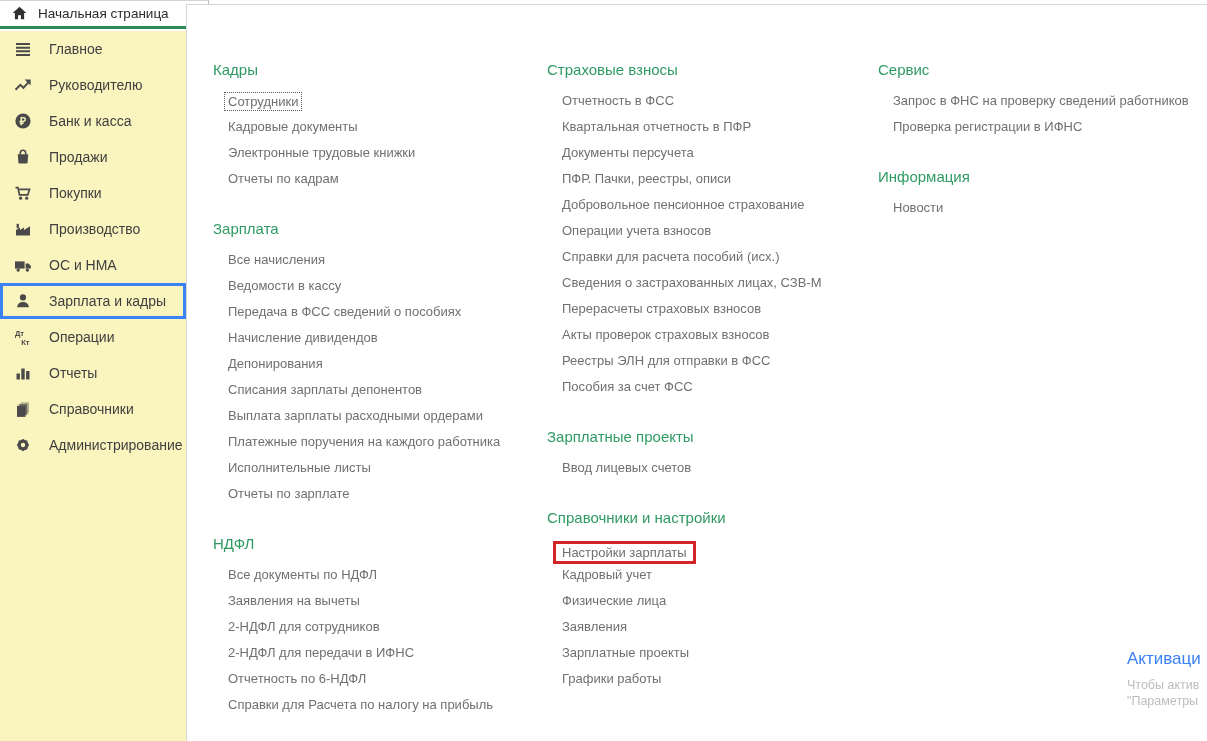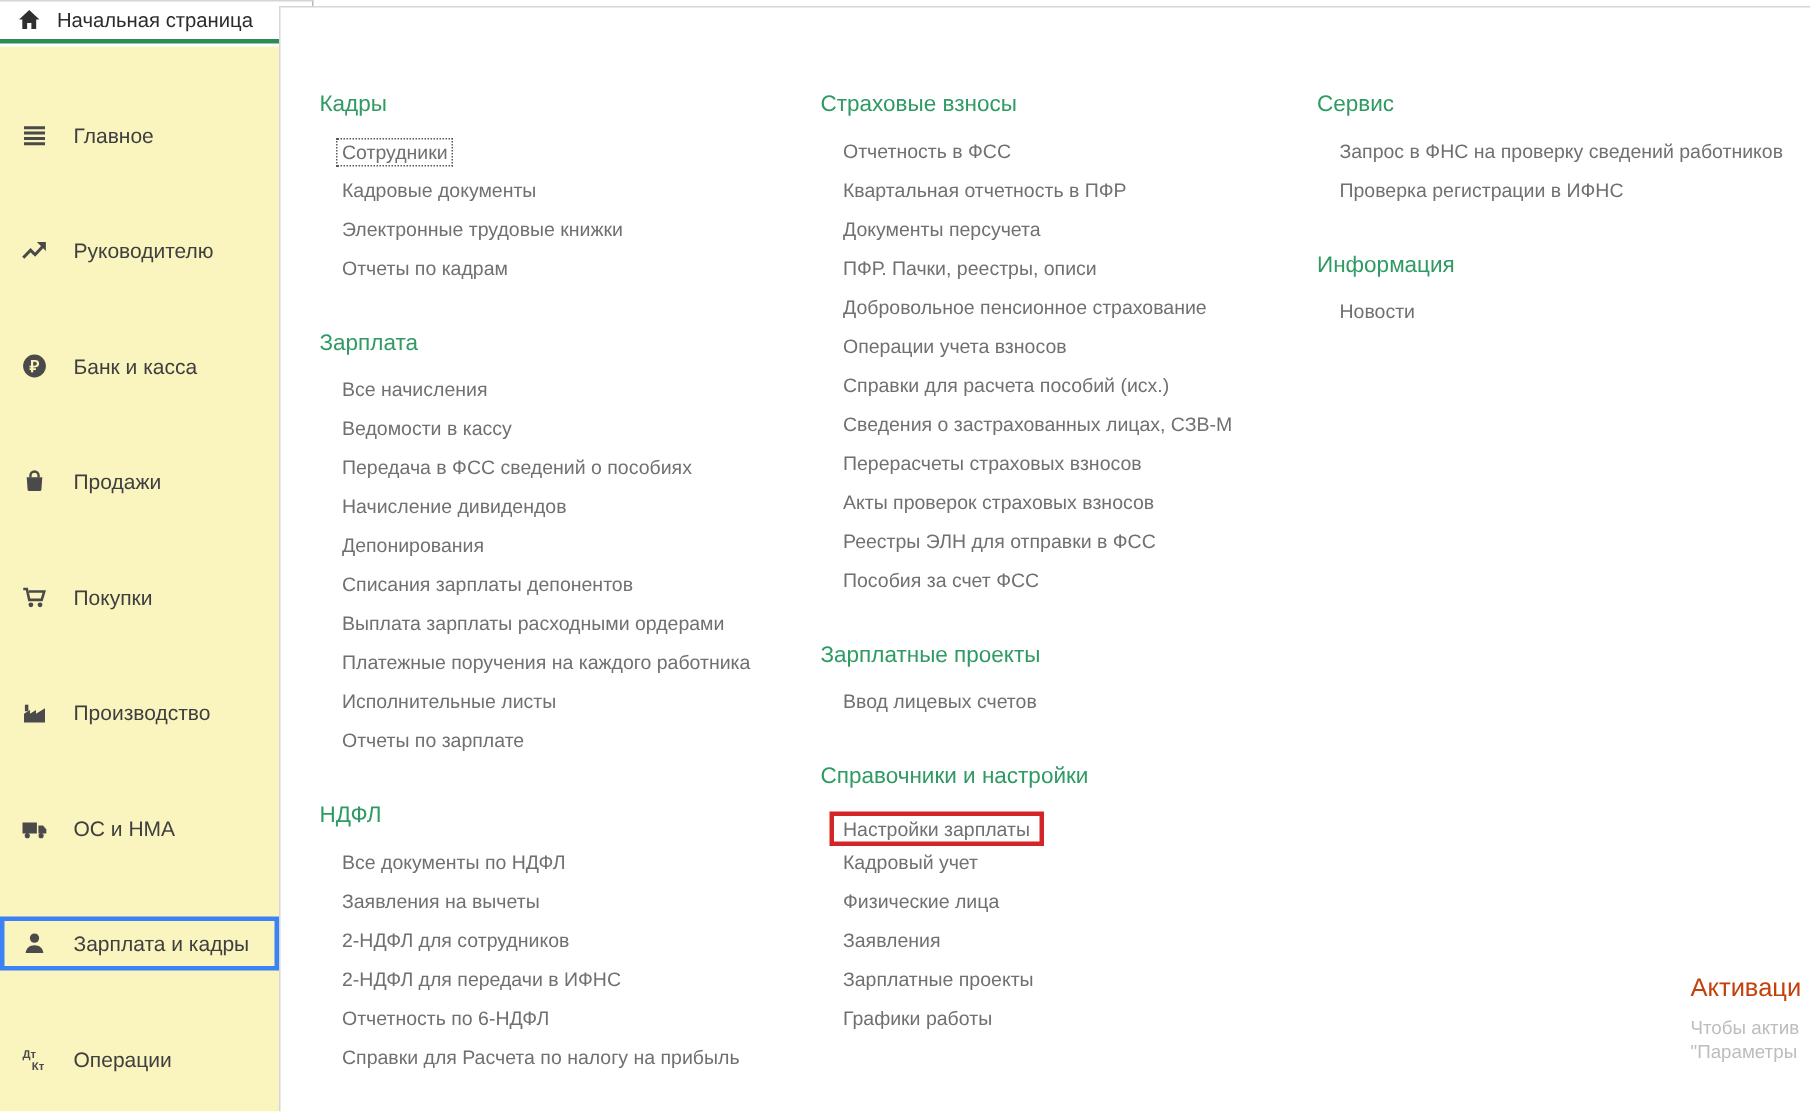--- a/index.html
+++ b/index.html
@@ -22,21 +22,20 @@
     position:absolute;left:186px;top:4px;right:0;bottom:0;background:#fff;
     border-top:1px solid #d6d6d6;border-left:1px solid #d6d6d6;
   }
   
   .sidebar{
     position:absolute;left:0;top:31px;width:186px;bottom:0;background:#faf4bf;
   }
   .sb-item{
     height:36px;display:flex;align-items:center;padding-left:14px;cursor:pointer;
     box-sizing:border-box;
-    margin-top:41px;
   }
   .sb-item.active{border:3px solid #3b82f6;padding-left:11px}
   .sb-icon{width:20px;height:18px;margin-right:15px;color:#4a4a4a;flex:0 0 20px}
   .sb-icon svg{width:18px;height:18px;display:block;fill:currentColor}
   .sb-label{font-size:14px;color:#3f3f3f;white-space:nowrap}
   
   .col{position:absolute;top:60px;width:332px}
   .col-0{left:213px}.col-1{left:547px}.col-2{left:878px}
   .section{margin-bottom:22px}
   .section-title{
@@ -44,21 +43,21 @@
   }
   .menu-item{
     height:26px;display:flex;align-items:flex-start;padding-left:15px;
     font-size:13px;color:#707070;white-space:nowrap;cursor:pointer;
   }
   .menu-item > span{display:inline-block}
   .menu-item > span.focused{outline:1px dotted #5a5a5a;padding:1px 3px;margin-left:-3px}
   .menu-item > span.hl{border:3px solid #d32525;padding:1px 6px;margin-left:-9px}
   
   .watermark{position:absolute;left:1127px;top:649px;pointer-events:none}
-  .wm-line1{font-size:17px;color:#c2410c;margin-bottom:8px;white-space:nowrap}
+  .wm-line1{font-size:17px;color:#3b82f6;margin-bottom:8px;white-space:nowrap}
   .wm-line2,.wm-line3{font-size:12.5px;color:#bdbdbd;line-height:16px;white-space:nowrap}
 </style>
 </head>
 <body>
 
 <div class="tabbar">
   <span class="tab-home-icon">
       <svg viewBox="0 0 18 18">
         <path d="M9 1.8 16.2 8.4h-2.3V15.2h-3.4v-4.3H7.5v4.3H4.1V8.4H1.8z"></path>
       </svg>

